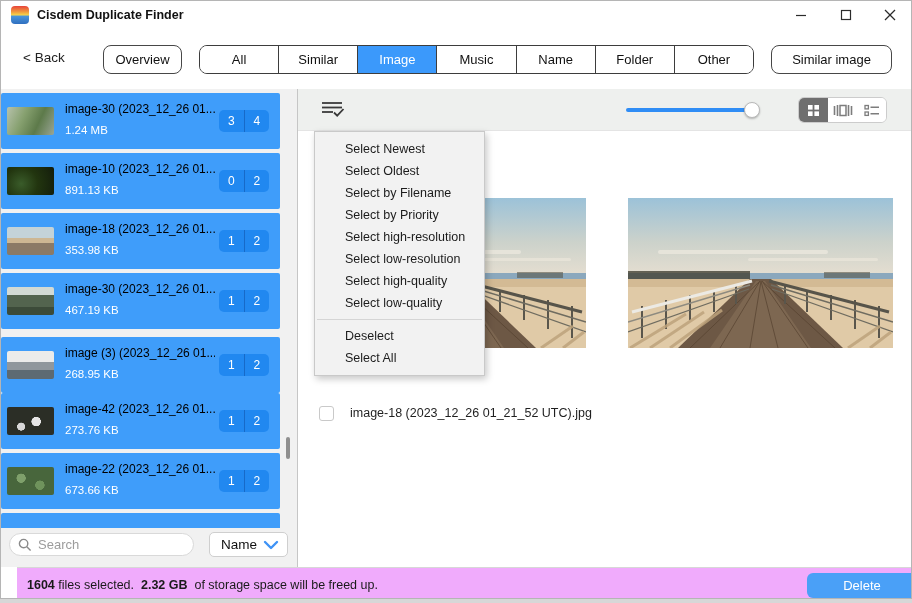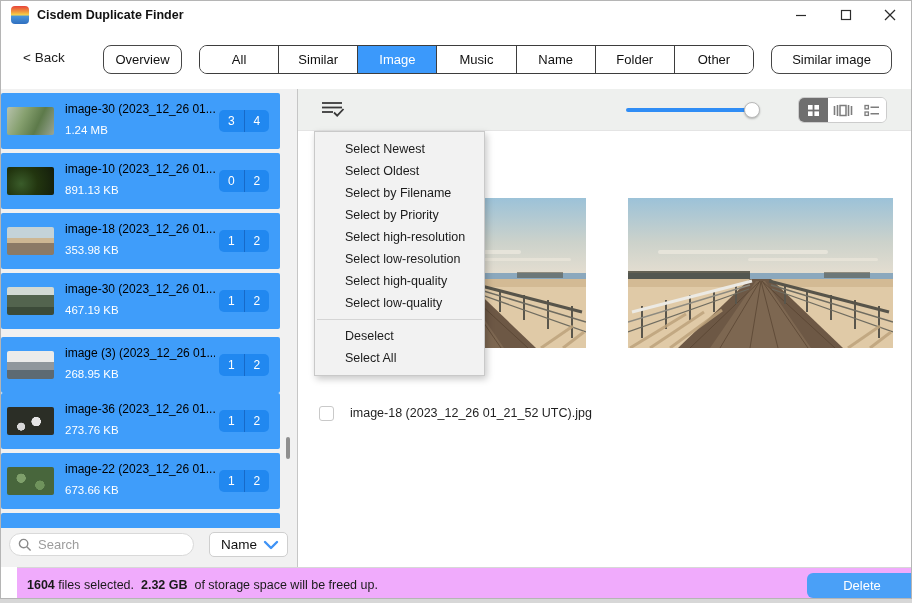--- a/index.html
+++ b/index.html
@@ -269,21 +269,21 @@
       <div class="side-thumb thumb-5"></div>
       <div class="side-name">image (3) (2023_12_26 01...</div>
       <div class="side-size">268.95 KB</div>
       <div class="badge">
         <div class="badge-cell">1</div>
         <div class="badge-cell">2</div>
       </div>
     </div>
     <div class="side-item" style="top:304px">
       <div class="side-thumb thumb-6"></div>
-      <div class="side-name">image-36 (2023_12_26 01...</div>
+      <div class="side-name">image-42 (2023_12_26 01...</div>
       <div class="side-size">273.76 KB</div>
       <div class="badge">
         <div class="badge-cell">1</div>
         <div class="badge-cell">2</div>
       </div>
     </div>
     <div class="side-item" style="top:364px">
       <div class="side-thumb thumb-7"></div>
       <div class="side-name">image-22 (2023_12_26 01...</div>
       <div class="side-size">673.66 KB</div>

